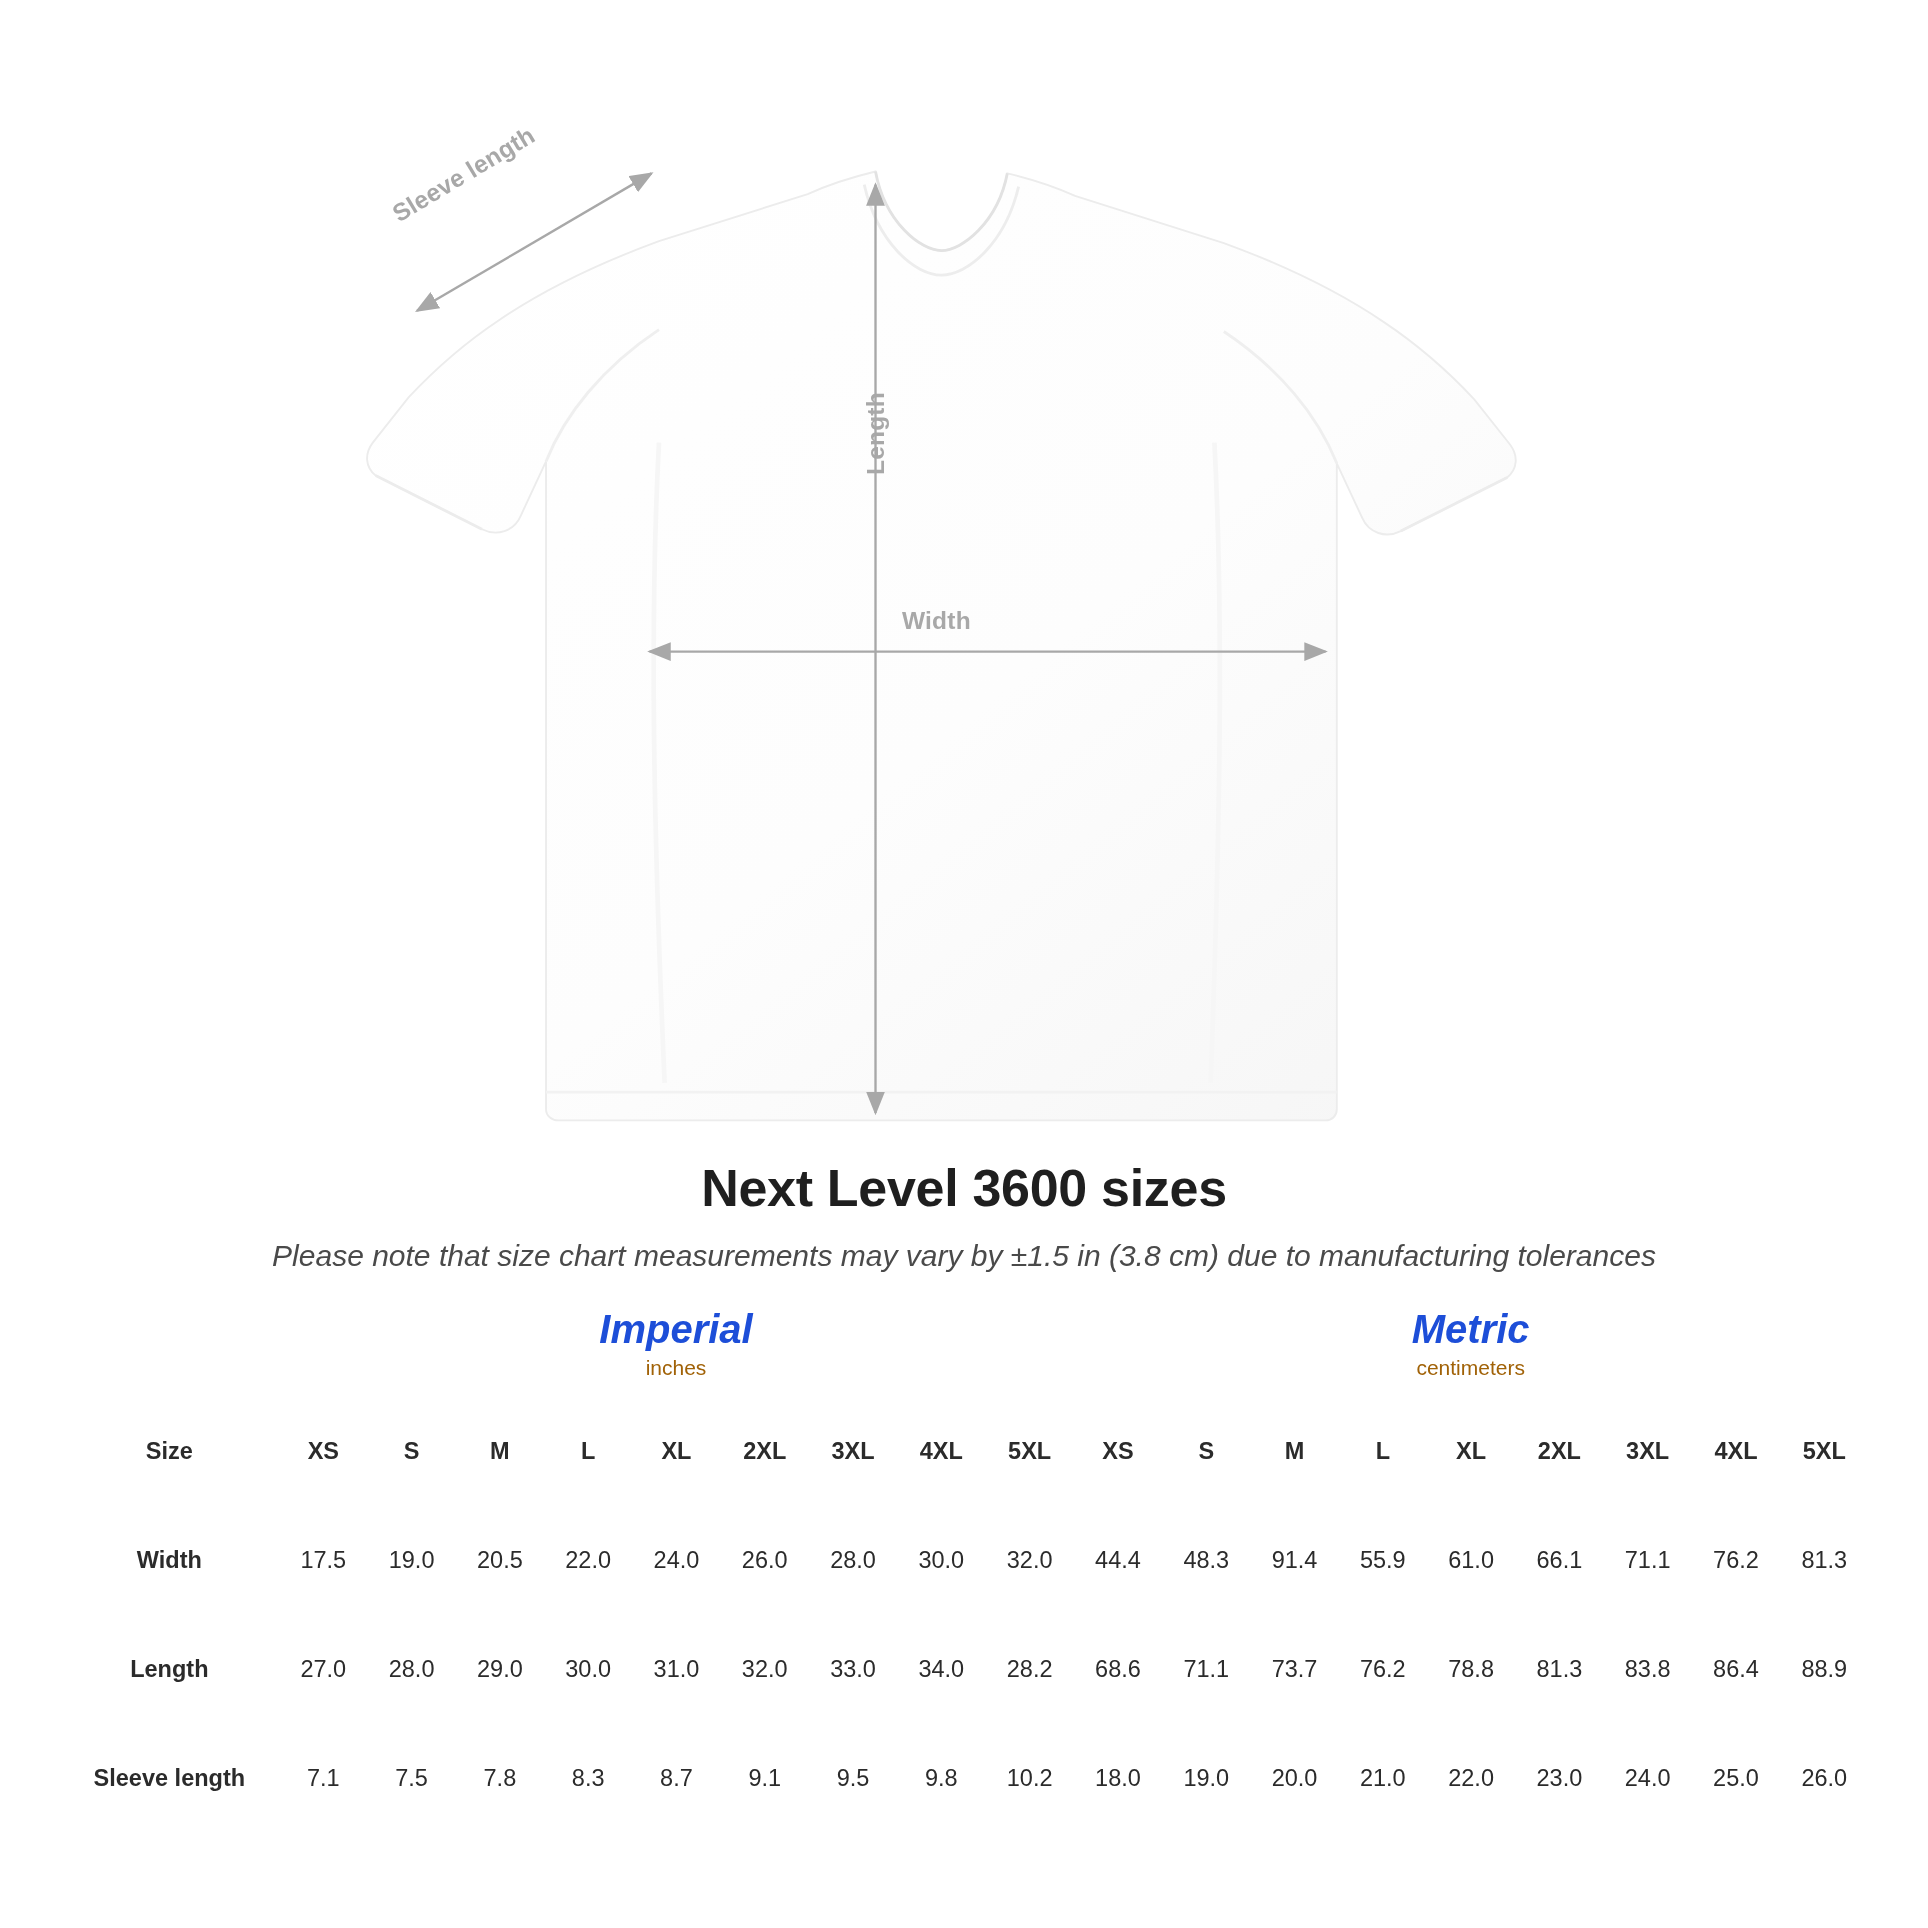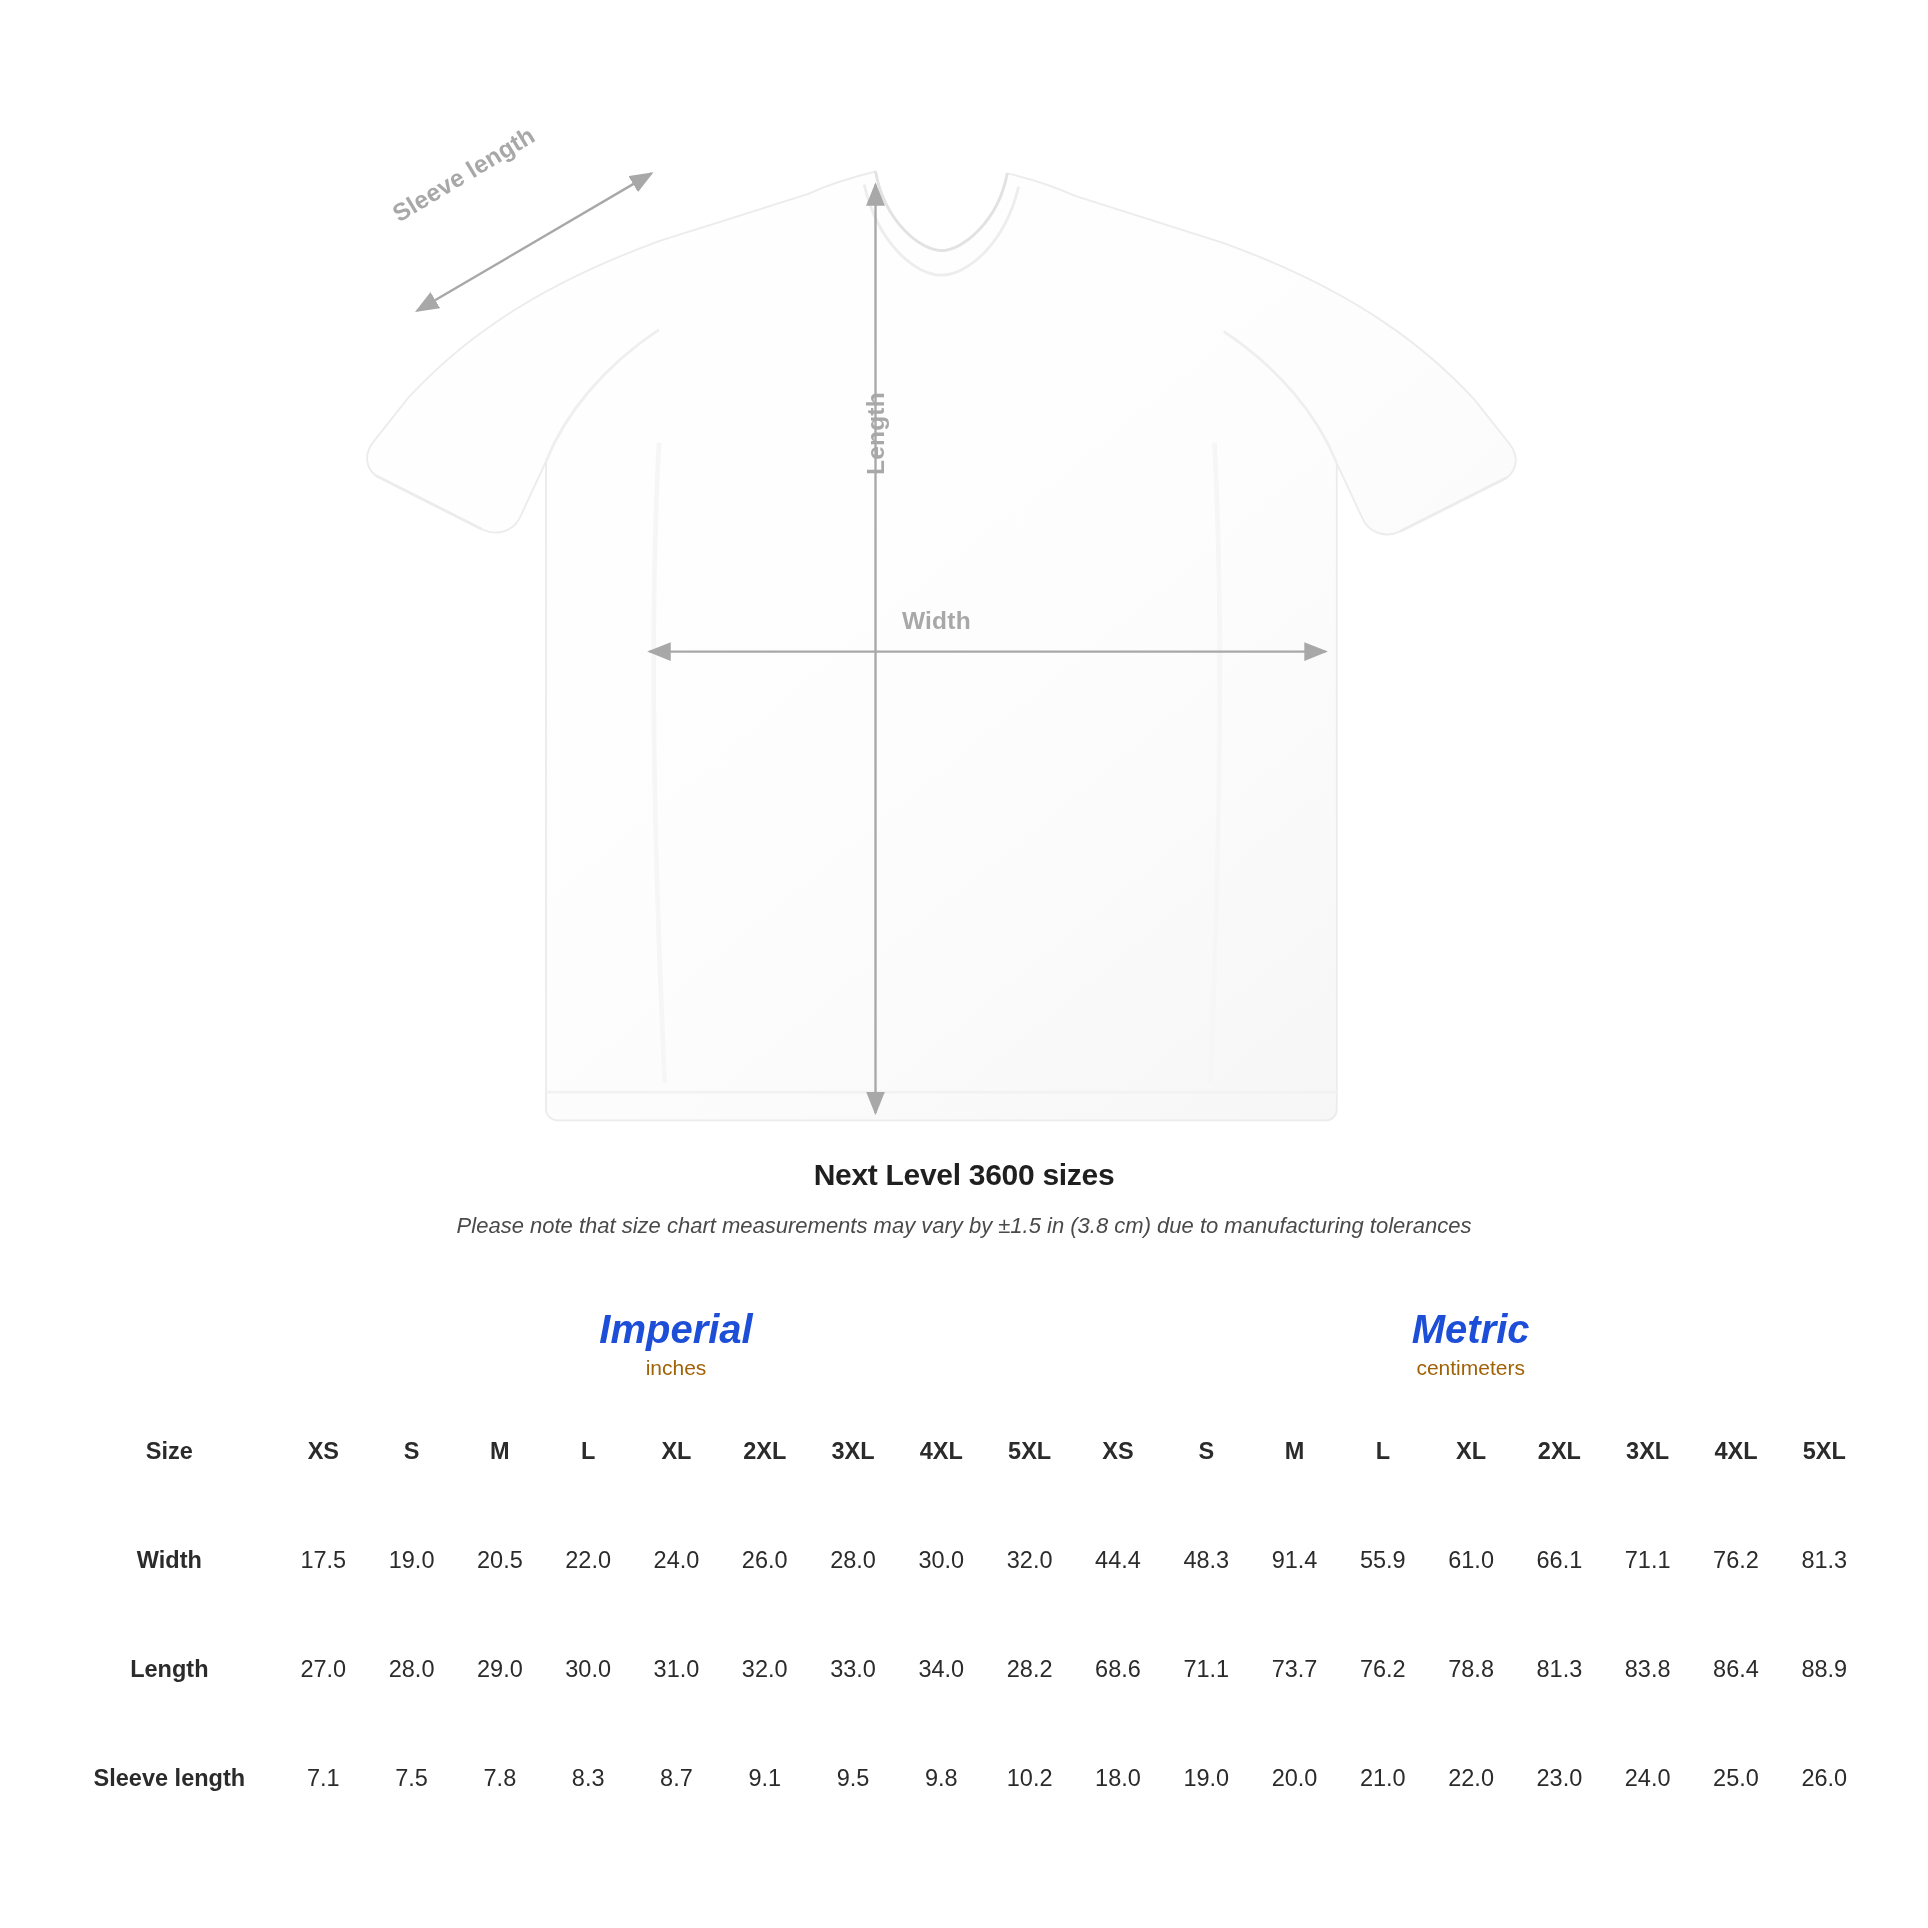--- a/index.html
+++ b/index.html
@@ -58,28 +58,28 @@
 
   
   .title-block {
     position: absolute;
     left: 0;
     top: 1158px;
     width: 1928px;
     text-align: center;
   }
   .chart-title {
-    font-size: 30px;
+    font-size: 52px;
     font-weight: bold;
     color: #1f1f1f;
     margin: 0 0 21px 0;
     letter-spacing: -0.3px;
   }
   .chart-note {
-    font-size: 22px;
+    font-size: 30px;
     font-style: italic;
     color: #4a4a4a;
     margin: 0;
   }
 
   
   .table-wrap {
     position: absolute;
     left: 60px;
     top: 1288px;

